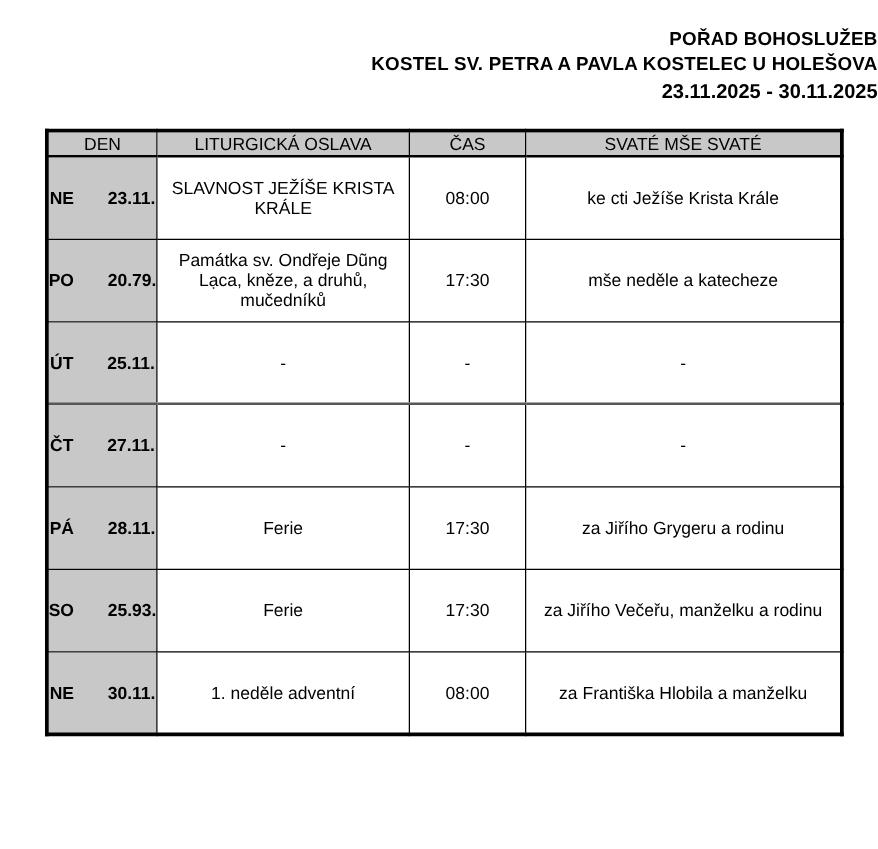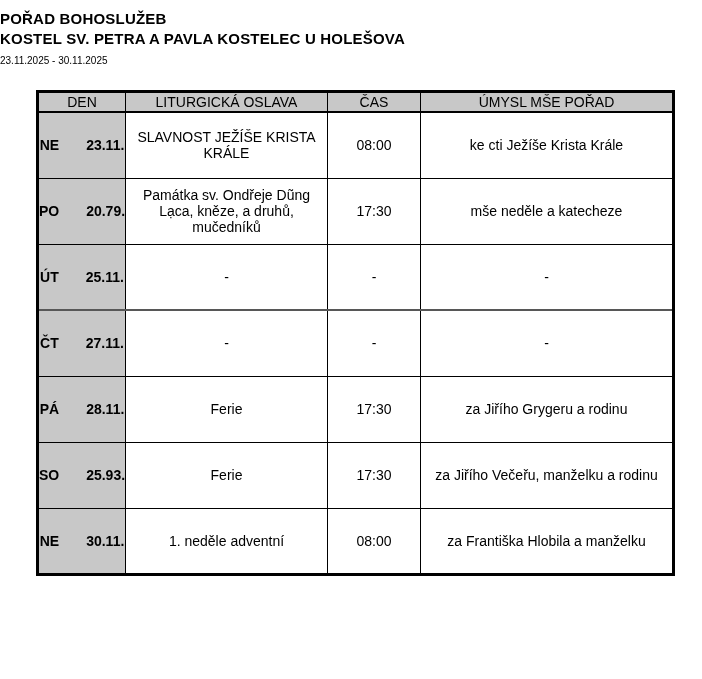--- a/index.html
+++ b/index.html
@@ -12,32 +12,32 @@
     color: #000000;
     -webkit-font-smoothing: antialiased;
   }
   .page {
     width: 702px;
     height: 679px;
     overflow: hidden;
     background: #ffffff;
   }
   .doc-header {
-    text-align: left;
-    padding-top: 9px;
+    text-align: right;
+    padding-top: 22px;
   }
   .doc-title {
     font-size: 15px;
     font-weight: bold;
     line-height: 20px;
     letter-spacing: 0.2px;
   }
   .doc-daterange {
-    font-size: 10px;
-    font-weight: normal;
+    font-size: 16px;
+    font-weight: bold;
     line-height: 18px;
     margin-top: 3px;
   }
   table.schedule {
     border-collapse: collapse;
     table-layout: fixed;
     width: 636px;
     margin: 20px 0 0 36px;
     border: 3px solid #000000;
   }
@@ -93,21 +93,21 @@
       <col style="width:88px">
       <col style="width:202px">
       <col style="width:93px">
       <col style="width:253px">
     </colgroup>
     <thead>
       <tr>
         <th>DEN</th>
         <th>LITURGICKÁ OSLAVA</th>
         <th>ČAS</th>
-        <th>ÚMYSL MŠE POŘAD</th>
+        <th>SVATÉ MŠE SVATÉ</th>
       </tr>
     </thead>
     <tbody>
       <tr>
         <td class="day-cell">
           <span class="day-wrap">
               <span>NE</span>
               <span>23.11.</span>
             </span>
         </td>

